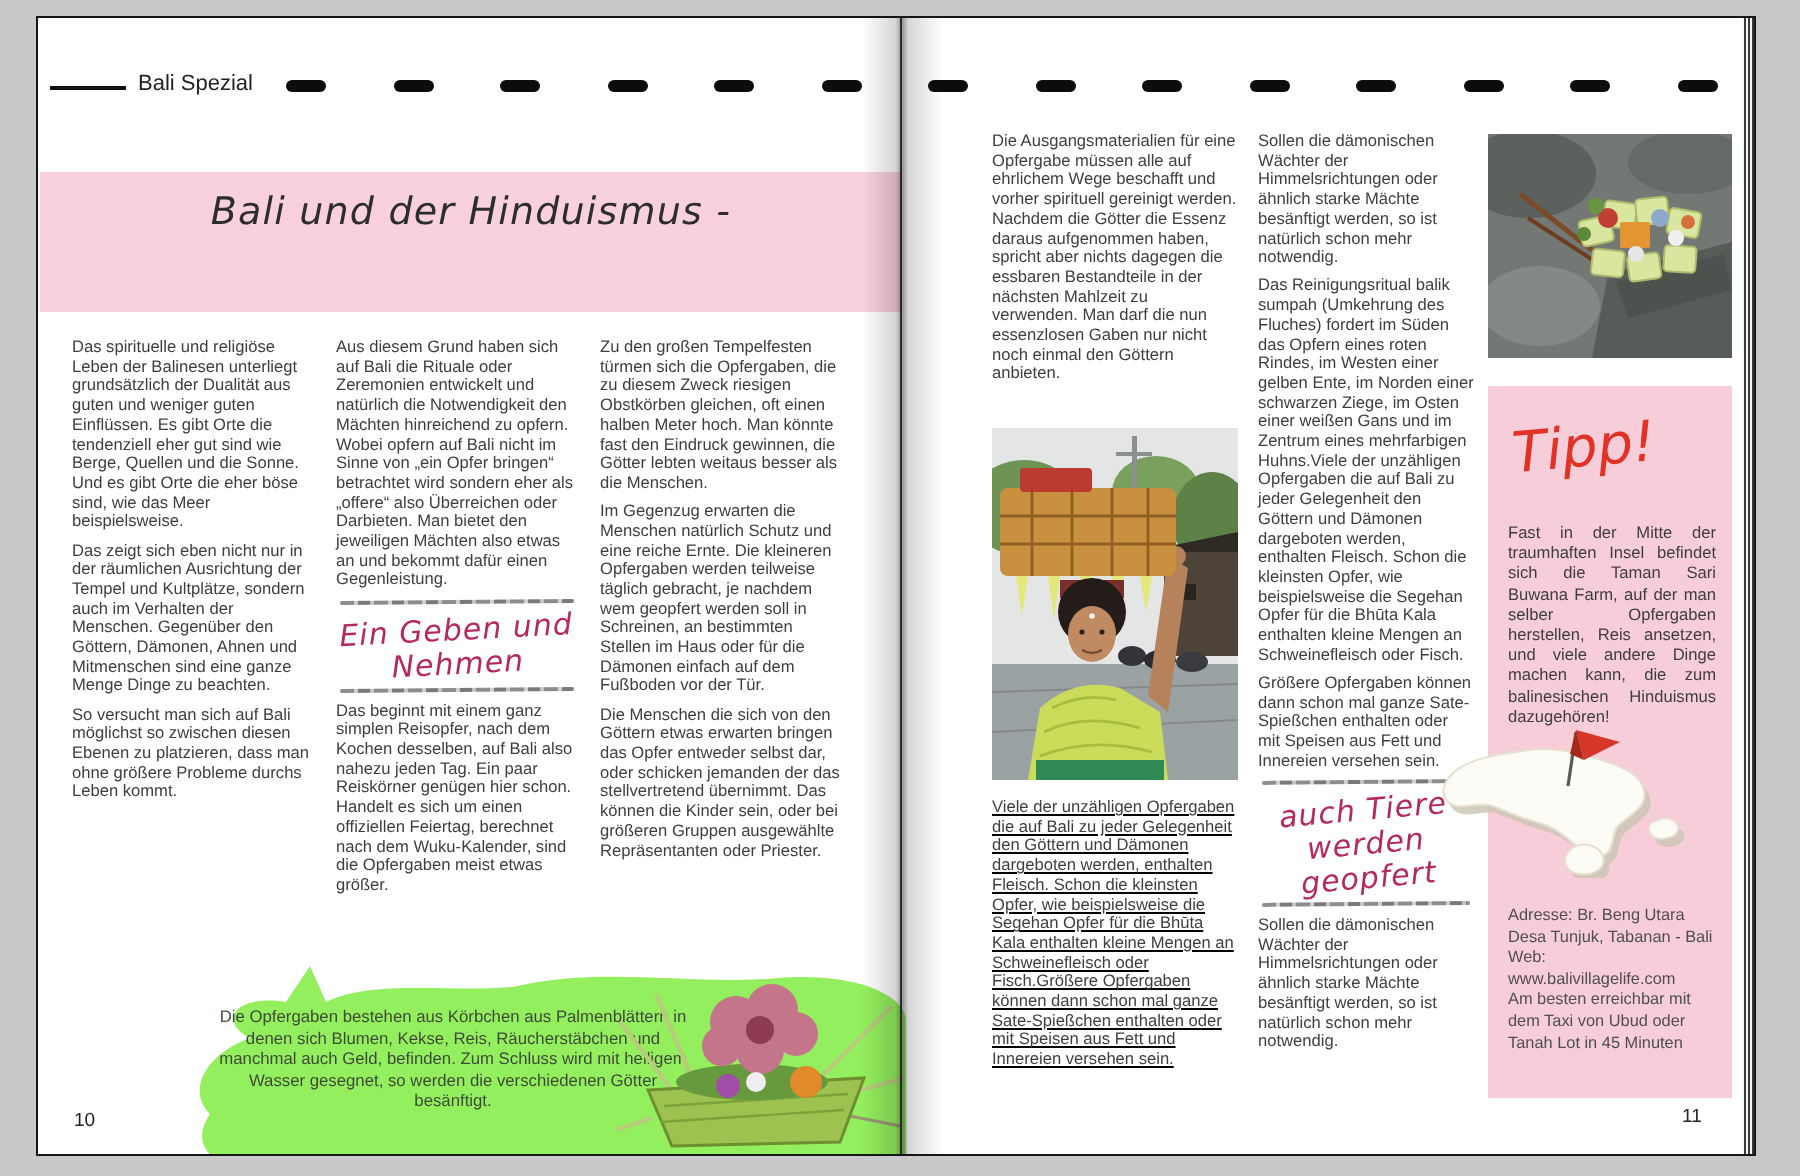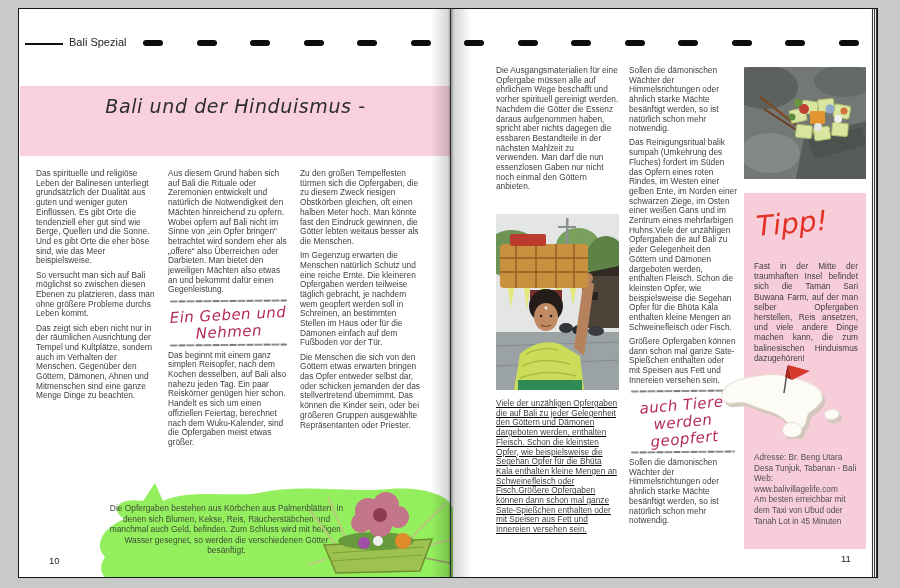--- a/index.html
+++ b/index.html
@@ -72,22 +72,22 @@
     <span class="dash"></span>
   </div>
 
   <div class="banner"></div>
   <div class="page-title hw">
     <div>Bali und der Hinduismus -</div>
   </div>
 
   <div class="col" style="left:17px;top:160px;width:122px;">
     <p>Das spirituelle und religiöse Leben der Balinesen unterliegt grundsätzlich der Dualität aus guten und weniger guten Einflüssen. Es gibt Orte die tendenziell eher gut sind wie Berge, Quellen und die Sonne. Und es gibt Orte die eher böse sind, wie das Meer beispielsweise.</p>
+    <p>Das zeigt sich eben nicht nur in der räumlichen Ausrichtung der Tempel und Kultplätze, sondern auch im Verhalten der Menschen. Gegenüber den Göttern, Dämonen, Ahnen und Mitmenschen sind eine ganze Menge Dinge zu beachten.</p>
     <p>So versucht man sich auf Bali möglichst so zwischen diesen Ebenen zu platzieren, dass man ohne größere Probleme durchs Leben kommt.</p>
-    <p>Das zeigt sich eben nicht nur in der räumlichen Ausrichtung der Tempel und Kultplätze, sondern auch im Verhalten der Menschen. Gegenüber den Göttern, Dämonen, Ahnen und Mitmenschen sind eine ganze Menge Dinge zu beachten.</p>
   </div>
 
   <div class="col" style="left:149px;top:160px;width:121px;">
     <p>Aus diesem Grund haben sich auf Bali die Rituale oder Zeremonien entwickelt und natürlich die Notwendigkeit den Mächten hinreichend zu opfern. Wobei opfern auf Bali nicht im Sinne von „ein Opfer bringen“ betrachtet wird sondern eher als „offere“ also Überreichen oder Darbieten. Man bietet den jeweiligen Mächten also etwas an und bekommt dafür einen Gegenleistung.</p>
     <div class="scribble"></div>
     <div class="crimson-heading hw">Ein Geben und Nehmen</div>
     <div class="scribble"></div>
     <p>Das beginnt mit einem ganz simplen Reisopfer, nach dem Kochen desselben, auf Bali also nahezu jeden Tag. Ein paar Reiskörner genügen hier schon. Handelt es sich um einen offiziellen Feiertag, berechnet nach dem Wuku-Kalender, sind die Opfergaben meist etwas größer.</p>
   </div>
 
@@ -120,21 +120,21 @@
         <circle cx="92" cy="34" r="11"></circle>
       <circle cx="74" cy="42" r="12"></circle>
         <circle cx="55" cy="40" r="10"></circle>
     </g>
     <circle cx="74" cy="32" r="7" fill="#8e3b52"></circle>
     <circle cx="97" cy="58" r="8" fill="#e08a2c"></circle>
     <circle cx="58" cy="60" r="6" fill="#a04ea8"></circle>
     <circle cx="72" cy="58" r="5" fill="#efefef"></circle>
   </svg>
 
-  <div class="page-num" style="left:18px;top:546px;margin-left:12px;">10</div>
+  <div class="page-num" style="left:18px;top:546px;">10</div>
 
   <div class="spine"></div>
   <div class="spine-line"></div>
 
   <div class="col" style="left:477px;top:57px;width:123px;">
     <p>Die Ausgangsmaterialien für eine Opfergabe müssen alle auf ehrlichem Wege beschafft und vorher spirituell gereinigt werden. Nachdem die Götter die Essenz daraus aufgenommen haben, spricht aber nichts dagegen die essbaren Bestandteile in der nächsten Mahlzeit zu verwenden. Man darf die nun essenzlosen Gaben nur nicht noch einmal den Göttern anbieten.</p>
   </div>
 
   <div class="photo" style="left:477px;top:205px;width:123px;height:176px;">
     <svg viewBox="0 0 123 176" preserveAspectRatio="none">

